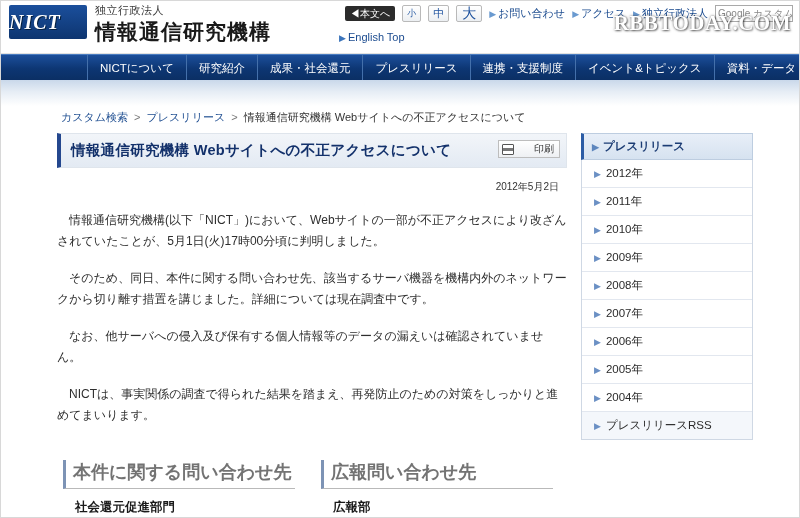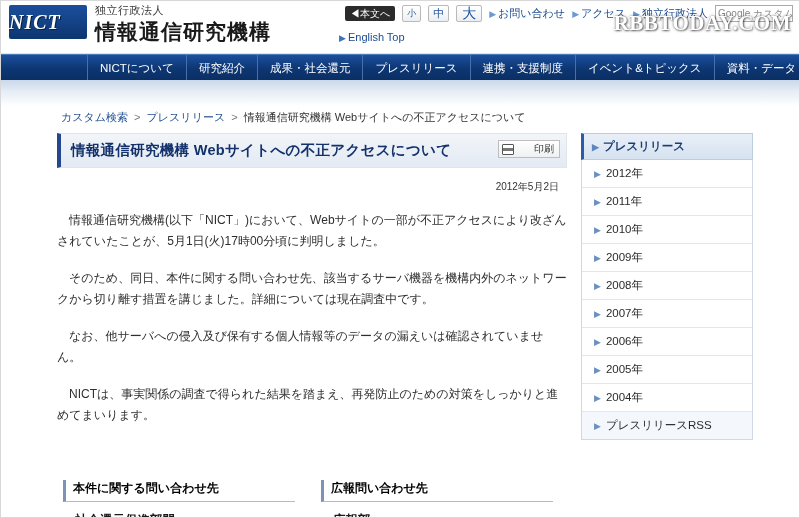--- a/index.html
+++ b/index.html
@@ -226,27 +226,26 @@
   }
 
   .contact-area {
     display: flex;
     gap: 26px;
     margin-top: 34px;
     padding-left: 6px;
   }
   .contact-col { width: 232px; }
   .contact-head {
-    font-size: 12px;
-    font-weight: bold;
-    color: #000000;
+    font-size: 18px;
+    font-weight: bold;
+    color: #737373;
     border-bottom: 1px solid #b9b9b9;
     border-left: 3px solid #7d93b5;
     padding: 0 0 4px 7px;
-    margin-top: 20px;
   }
   .contact-org {
     font-size: 12.5px;
     font-weight: bold;
     color: #1a1a1a;
     margin: 10px 0 0 12px;
   }
   .contact-line {
     font-size: 12px;
     color: #2e2e2e;

